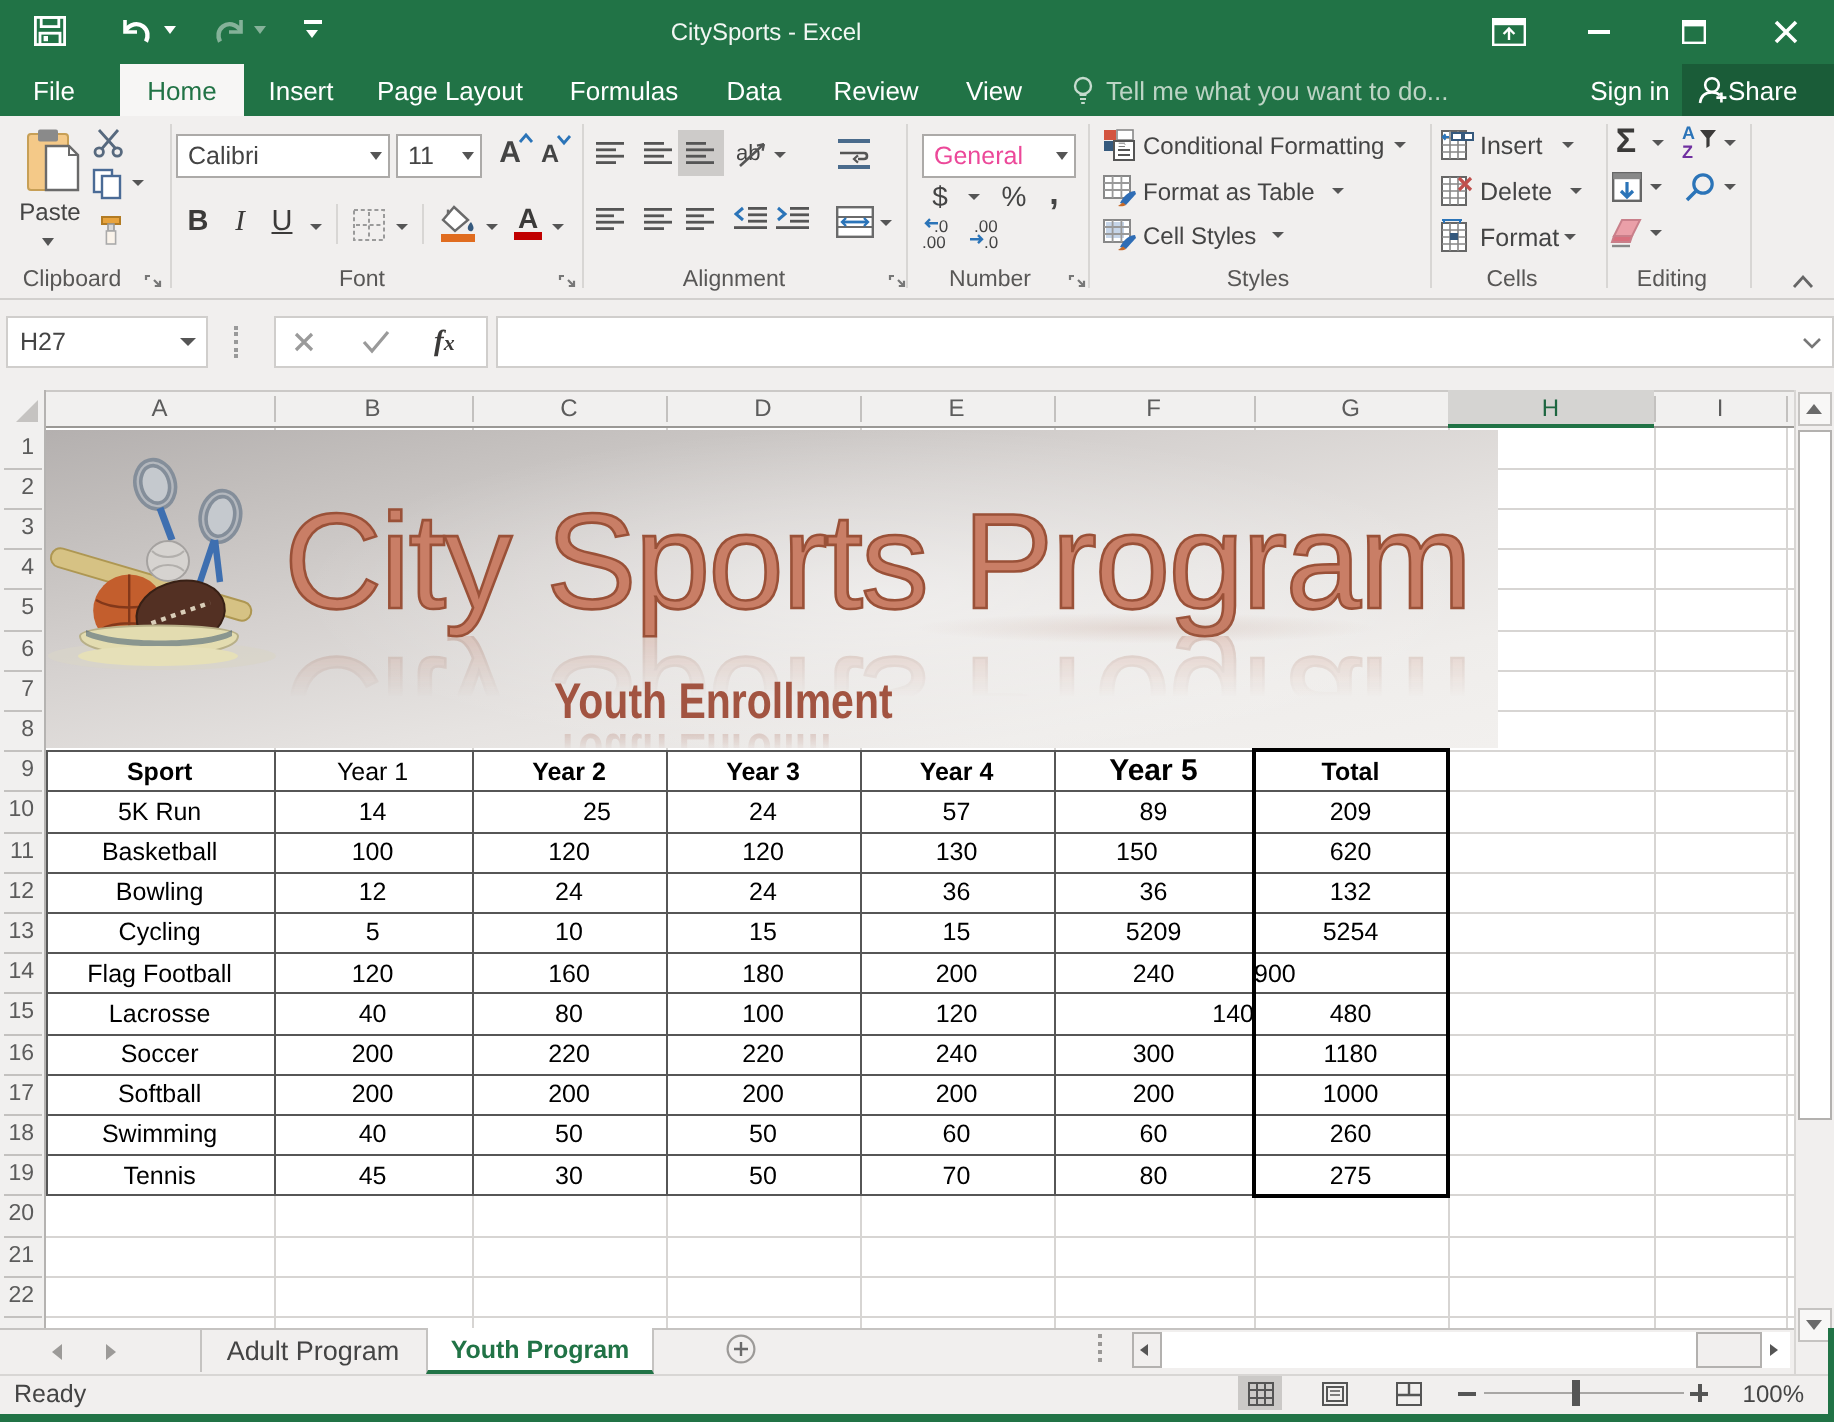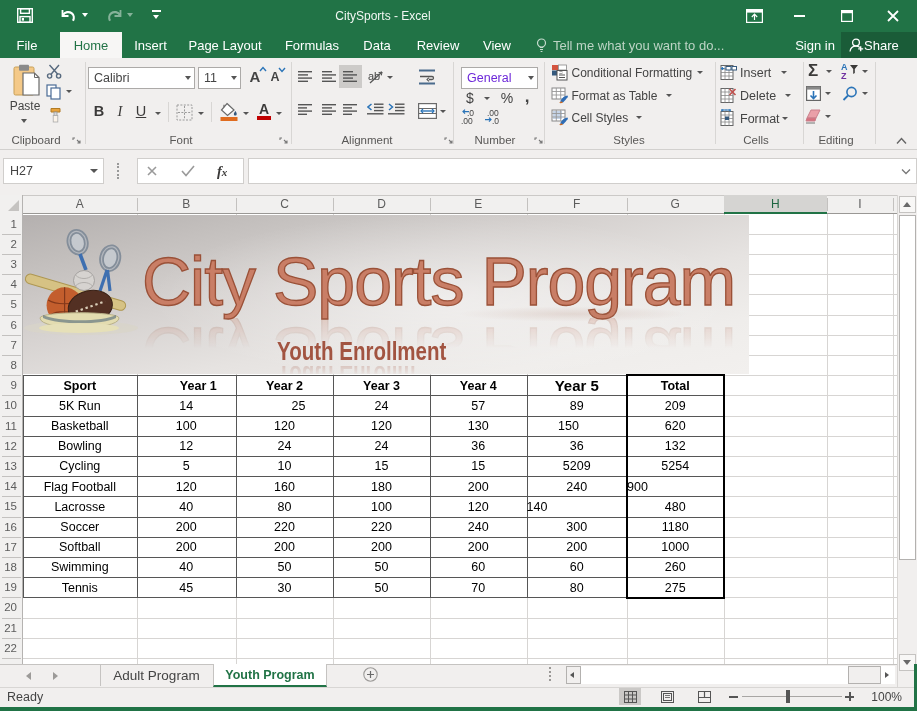--- a/index.html
+++ b/index.html
@@ -212,21 +212,21 @@
 <path d="M1 1 L4.5 4 L1 7" fill="none" stroke="#2b74b8" stroke-width="1.5"></path>
 </svg>
 <svg class="abs" style="left:418px;top:103px;" width="19" height="16" viewBox="0 0 19 16">
 <rect x="0.6" y="0.6" width="17.8" height="14.8" fill="#fff" stroke="#6a6a6a" stroke-width="1.2"></rect>
 <path d="M0.6 5.5 L18.4 5.5 M0.6 10.5 L18.4 10.5" stroke="#6a6a6a" stroke-width="1"></path>
 <path d="M3 8 L16 8" stroke="#2b74b8" stroke-width="1.4"></path>
 <path d="M5 6 L3 8 L5 10 M14 6 L16 8 L14 10" fill="none" stroke="#2b74b8" stroke-width="1.2"></path>
 </svg>
 <div class="abs" style="left:440px;top:110px;width:0;height:0;border-left:3px solid transparent;border-right:3px solid transparent;border-top:3.5px solid #555;"></div>
 <div class="abs" style="left:461px;top:67px;width:77px;height:22px;background:#fff;border:1px solid #acaaa8;"></div>
-<div class="abs" style="left:467px;top:67px;width:60px;height:22px;line-height:22px;color:#6d28d9;font-size:12.5px;">General</div>
+<div class="abs" style="left:467px;top:67px;width:60px;height:22px;line-height:22px;color:#ec4899;font-size:12.5px;">General</div>
 <div class="abs" style="left:528px;top:76px;width:0;height:0;border-left:3.5px solid transparent;border-right:3.5px solid transparent;border-top:4px solid #555;"></div>
 <div class="abs" style="left:463px;top:90px;width:14px;height:15px;color:#444;font-size:14px;text-align:center;">$</div>
 <div class="abs" style="left:484px;top:97px;width:0;height:0;border-left:3px solid transparent;border-right:3px solid transparent;border-top:3.5px solid #555;"></div>
 <div class="abs" style="left:499px;top:90px;width:16px;height:15px;color:#444;font-size:14px;text-align:center;">%</div>
 <div class="abs" style="left:521px;top:87px;width:12px;height:18px;color:#444;font-size:17px;font-weight:bold;text-align:center;">,</div>
 <svg class="abs" style="left:461px;top:108px;" width="20" height="17" viewBox="0 0 20 17">
 <text x="6" y="8" font-size="8.5" fill="#444" font-family="Liberation Sans">.0</text>
 <text x="0" y="16" font-size="8.5" fill="#444" font-family="Liberation Sans">.00</text>
 <path d="M8 3.6 L2 3.6 M4 1.6 L2 3.6 L4 5.6" fill="none" stroke="#2b74b8" stroke-width="1.2"></path>
 </svg>
@@ -445,21 +445,21 @@
 <div class="abs" style="left:23px;top:435.7px;width:700.5px;height:1px;background:#565656;"></div>
 <div class="abs" style="left:23px;top:455.9px;width:700.5px;height:1px;background:#565656;"></div>
 <div class="abs" style="left:23px;top:476.09999999999997px;width:700.5px;height:1px;background:#565656;"></div>
 <div class="abs" style="left:23px;top:496.3px;width:700.5px;height:1px;background:#565656;"></div>
 <div class="abs" style="left:23px;top:516.5px;width:700.5px;height:1px;background:#565656;"></div>
 <div class="abs" style="left:23px;top:536.7px;width:700.5px;height:1px;background:#565656;"></div>
 <div class="abs" style="left:23px;top:556.9px;width:700.5px;height:1px;background:#565656;"></div>
 <div class="abs" style="left:23px;top:577.0999999999999px;width:700.5px;height:1px;background:#565656;"></div>
 <div class="abs" style="left:23px;top:597.3px;width:700.5px;height:1px;background:#565656;"></div>
 <div class="abs" style="left:23px;top:375.6px;width:113.6px;height:20.2px;line-height:20.2px;text-align:center;color:#000;font-size:12.5px;font-weight:bold;">Sport</div>
-<div class="abs" style="left:136.6px;top:375.6px;width:99.4px;height:20.2px;line-height:20.2px;text-align:center;color:#000;font-size:12.5px;font-weight:bold;margin-left:12px;">Year 1</div>
+<div class="abs" style="left:136.6px;top:375.6px;width:99.4px;height:20.2px;line-height:20.2px;text-align:center;color:#000;font-size:12.5px;font-weight:normal;">Year 1</div>
 <div class="abs" style="left:236px;top:375.6px;width:97px;height:20.2px;line-height:20.2px;text-align:center;color:#000;font-size:12.5px;font-weight:bold;">Year 2</div>
 <div class="abs" style="left:333px;top:375.6px;width:97px;height:20.2px;line-height:20.2px;text-align:center;color:#000;font-size:12.5px;font-weight:bold;">Year 3</div>
 <div class="abs" style="left:430px;top:375.6px;width:96.5px;height:20.2px;line-height:20.2px;text-align:center;color:#000;font-size:12.5px;font-weight:bold;">Year 4</div>
 <div class="abs" style="left:526.5px;top:375.6px;width:100.5px;height:20.2px;line-height:20.2px;text-align:center;color:#000;font-size:15px;font-weight:bold;">Year 5</div>
 <div class="abs" style="left:627px;top:375.6px;width:96.5px;height:20.2px;line-height:20.2px;text-align:center;color:#000;font-size:12.5px;font-weight:bold;">Total</div>
 <div class="abs" style="left:23px;top:395.79999999999995px;width:113.6px;height:20.2px;line-height:20.2px;text-align:center;color:#000;font-size:12.5px;">5K Run</div>
 <div class="abs" style="left:136.6px;top:395.79999999999995px;width:99.4px;height:20.2px;line-height:20.2px;text-align:center;color:#000;font-size:12.5px;">14</div>
 <div class="abs" style="left:250px;top:395.79999999999995px;width:97px;height:20.2px;line-height:20.2px;text-align:center;color:#000;font-size:12.5px;">25</div>
 <div class="abs" style="left:333px;top:395.79999999999995px;width:97px;height:20.2px;line-height:20.2px;text-align:center;color:#000;font-size:12.5px;">24</div>
 <div class="abs" style="left:430px;top:395.79999999999995px;width:96.5px;height:20.2px;line-height:20.2px;text-align:center;color:#000;font-size:12.5px;">57</div>
@@ -491,21 +491,21 @@
 <div class="abs" style="left:236px;top:476.59999999999997px;width:97px;height:20.2px;line-height:20.2px;text-align:center;color:#000;font-size:12.5px;">160</div>
 <div class="abs" style="left:333px;top:476.59999999999997px;width:97px;height:20.2px;line-height:20.2px;text-align:center;color:#000;font-size:12.5px;">180</div>
 <div class="abs" style="left:430px;top:476.59999999999997px;width:96.5px;height:20.2px;line-height:20.2px;text-align:center;color:#000;font-size:12.5px;">200</div>
 <div class="abs" style="left:526.5px;top:476.59999999999997px;width:100.5px;height:20.2px;line-height:20.2px;text-align:center;color:#000;font-size:12.5px;">240</div>
 <div class="abs" style="left:627px;top:476.59999999999997px;width:96.5px;height:20.2px;line-height:20.2px;color:#000;font-size:12.5px;">900</div>
 <div class="abs" style="left:23px;top:496.8px;width:113.6px;height:20.2px;line-height:20.2px;text-align:center;color:#000;font-size:12.5px;">Lacrosse</div>
 <div class="abs" style="left:136.6px;top:496.8px;width:99.4px;height:20.2px;line-height:20.2px;text-align:center;color:#000;font-size:12.5px;">40</div>
 <div class="abs" style="left:236px;top:496.8px;width:97px;height:20.2px;line-height:20.2px;text-align:center;color:#000;font-size:12.5px;">80</div>
 <div class="abs" style="left:333px;top:496.8px;width:97px;height:20.2px;line-height:20.2px;text-align:center;color:#000;font-size:12.5px;">100</div>
 <div class="abs" style="left:430px;top:496.8px;width:96.5px;height:20.2px;line-height:20.2px;text-align:center;color:#000;font-size:12.5px;">120</div>
-<div class="abs" style="left:526.5px;top:496.8px;width:100.5px;height:20.2px;line-height:20.2px;text-align:left;color:#000;font-size:12.5px;">140</div>
+<div class="abs" style="left:526.5px;top:496.8px;width:100.5px;height:20.2px;line-height:20.2px;text-align:right;color:#000;font-size:12.5px;">140</div>
 <div class="abs" style="left:627px;top:496.8px;width:96.5px;height:20.2px;line-height:20.2px;text-align:center;color:#000;font-size:12.5px;">480</div>
 <div class="abs" style="left:23px;top:517.0px;width:113.6px;height:20.2px;line-height:20.2px;text-align:center;color:#000;font-size:12.5px;">Soccer</div>
 <div class="abs" style="left:136.6px;top:517.0px;width:99.4px;height:20.2px;line-height:20.2px;text-align:center;color:#000;font-size:12.5px;">200</div>
 <div class="abs" style="left:236px;top:517.0px;width:97px;height:20.2px;line-height:20.2px;text-align:center;color:#000;font-size:12.5px;">220</div>
 <div class="abs" style="left:333px;top:517.0px;width:97px;height:20.2px;line-height:20.2px;text-align:center;color:#000;font-size:12.5px;">220</div>
 <div class="abs" style="left:430px;top:517.0px;width:96.5px;height:20.2px;line-height:20.2px;text-align:center;color:#000;font-size:12.5px;">240</div>
 <div class="abs" style="left:526.5px;top:517.0px;width:100.5px;height:20.2px;line-height:20.2px;text-align:center;color:#000;font-size:12.5px;">300</div>
 <div class="abs" style="left:627px;top:517.0px;width:96.5px;height:20.2px;line-height:20.2px;text-align:center;color:#000;font-size:12.5px;">1180</div>
 <div class="abs" style="left:23px;top:537.2px;width:113.6px;height:20.2px;line-height:20.2px;text-align:center;color:#000;font-size:12.5px;">Softball</div>
 <div class="abs" style="left:136.6px;top:537.2px;width:99.4px;height:20.2px;line-height:20.2px;text-align:center;color:#000;font-size:12.5px;">200</div>

